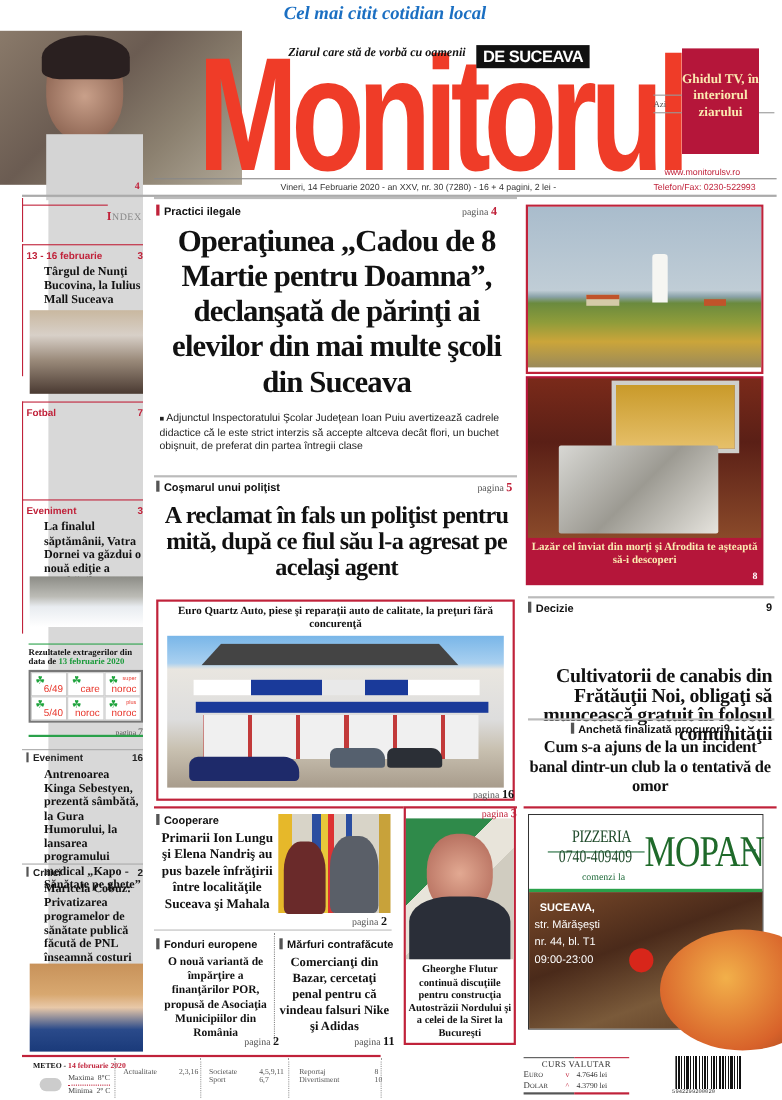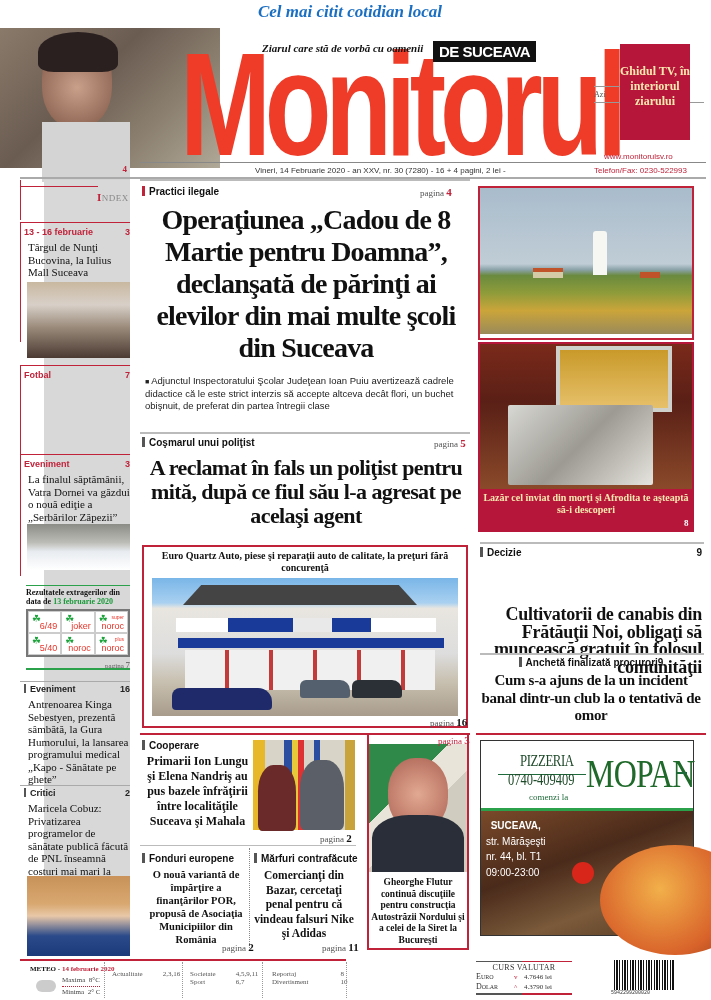--- a/index.html
+++ b/index.html
@@ -32,21 +32,21 @@
   #hr-header-1 { left: 140px; top: 162px; width: 566px; height: 1px; background: #888; }
   #hr-header-2 { left: 20px; top: 177px; width: 686px; height: 2px; background: #aaa; }
 
   
   #left-gray { left: 44px; top: 180px; width: 86px; height: 775px; background: #d8d8d8; }
   #index-label { left: 97px; top: 191px; font-family: "Liberation Serif", serif; font-size: 9px; color: #888; letter-spacing: 0.5px; }
   #index-label b { color: #c0223a; font-size: 11px; }
   .idx { position: absolute; left: 24px; width: 106px; }
   .idx .k { font-family: "Liberation Sans", sans-serif; font-weight: bold; font-size: 9px; color: #c0223a; display: flex; justify-content: space-between; }
   .idx .k.dark { color: #222; }
-  .idx .t { font-family: "Liberation Serif", serif; font-weight: normal; font-size: 11px; line-height: 12.5px; margin-top: 4px; margin-left: 4px; color: #111; }
+  .idx .t { font-family: "Liberation Serif", serif; font-weight: bold; font-size: 11px; line-height: 12.5px; margin-top: 4px; margin-left: 16px; color: #111; }
   .idx-line { position: absolute; height: 1px; background: #c0223a; }
   .photo { position: absolute; overflow: hidden; }
 
   #lotto { left: 26px; top: 588px; width: 104px; }
   #lotto .hd { font-family: "Liberation Serif", serif; font-weight: bold; font-size: 8px; line-height: 9px; }
   #lotto .hd span { color: #1a9a3a; }
   #lotto-grid { margin-top: 3px; display: grid; grid-template-columns: 1fr 1fr 1fr; border: 2px solid #777; background: #fff; }
   #lotto-grid .c { border: 1px solid #ccc; height: 22px; position: relative; font-size: 9px; color: #e8352a; text-align: right; padding-right: 3px; padding-top: 9px; }
   #lotto-grid .c .clv { position: absolute; left: 3px; top: 1px; color: #1ea33c; font-size: 10px; }
   #lotto-grid .c .sm { position: absolute; right: 3px; top: 2px; font-size: 5px; color: #e8352a; }
@@ -208,21 +208,21 @@
     </div>
   <div class="t">La finalul săptămânii, Vatra Dornei va găzdui o nouă ediţie a „Serbărilor Zăpezii”</div>
 </div>
 <div class="photo" style="left:27px;top:524px;width:103px;height:46px;background:linear-gradient(#8c8c86 0%,#bcbcb6 40%,#e8ecf0 60%,#ffffff 100%);"></div>
 
 <div class="abs" id="lotto-green-top"></div>
 <div class="abs" id="lotto">
   <div class="hd"><span style="color:#111">Rezultatele extragerilor din data de</span> <span>13 februarie 2020</span></div>
   <div id="lotto-grid">
     <div class="c"><span class="clv">☘</span><span class="sm"></span><span>6/49</span></div>
-    <div class="c"><span class="clv">☘</span><span class="sm"></span><span>joker</span></div>
+    <div class="c"><span class="clv">☘</span><span class="sm"></span><span>care</span></div>
     <div class="c"><span class="clv">☘</span><span class="sm">super</span><span>noroc</span></div>
     <div class="c"><span class="clv">☘</span><span class="sm"></span><span>5/40</span></div>
     <div class="c"><span class="clv">☘</span><span class="sm"></span><span>noroc</span></div>
     <div class="c"><span class="clv">☘</span><span class="sm">plus</span><span>noroc</span></div>
   </div>
   <div class="pg7"><span>pagina</span> <span style="font-size:9px">7</span></div>
 </div>
 <div class="abs" id="lotto-green"></div>
 
 <div class="idx-line" style="left:20px;top:681px;width:110px;background:#aaa;"></div>

